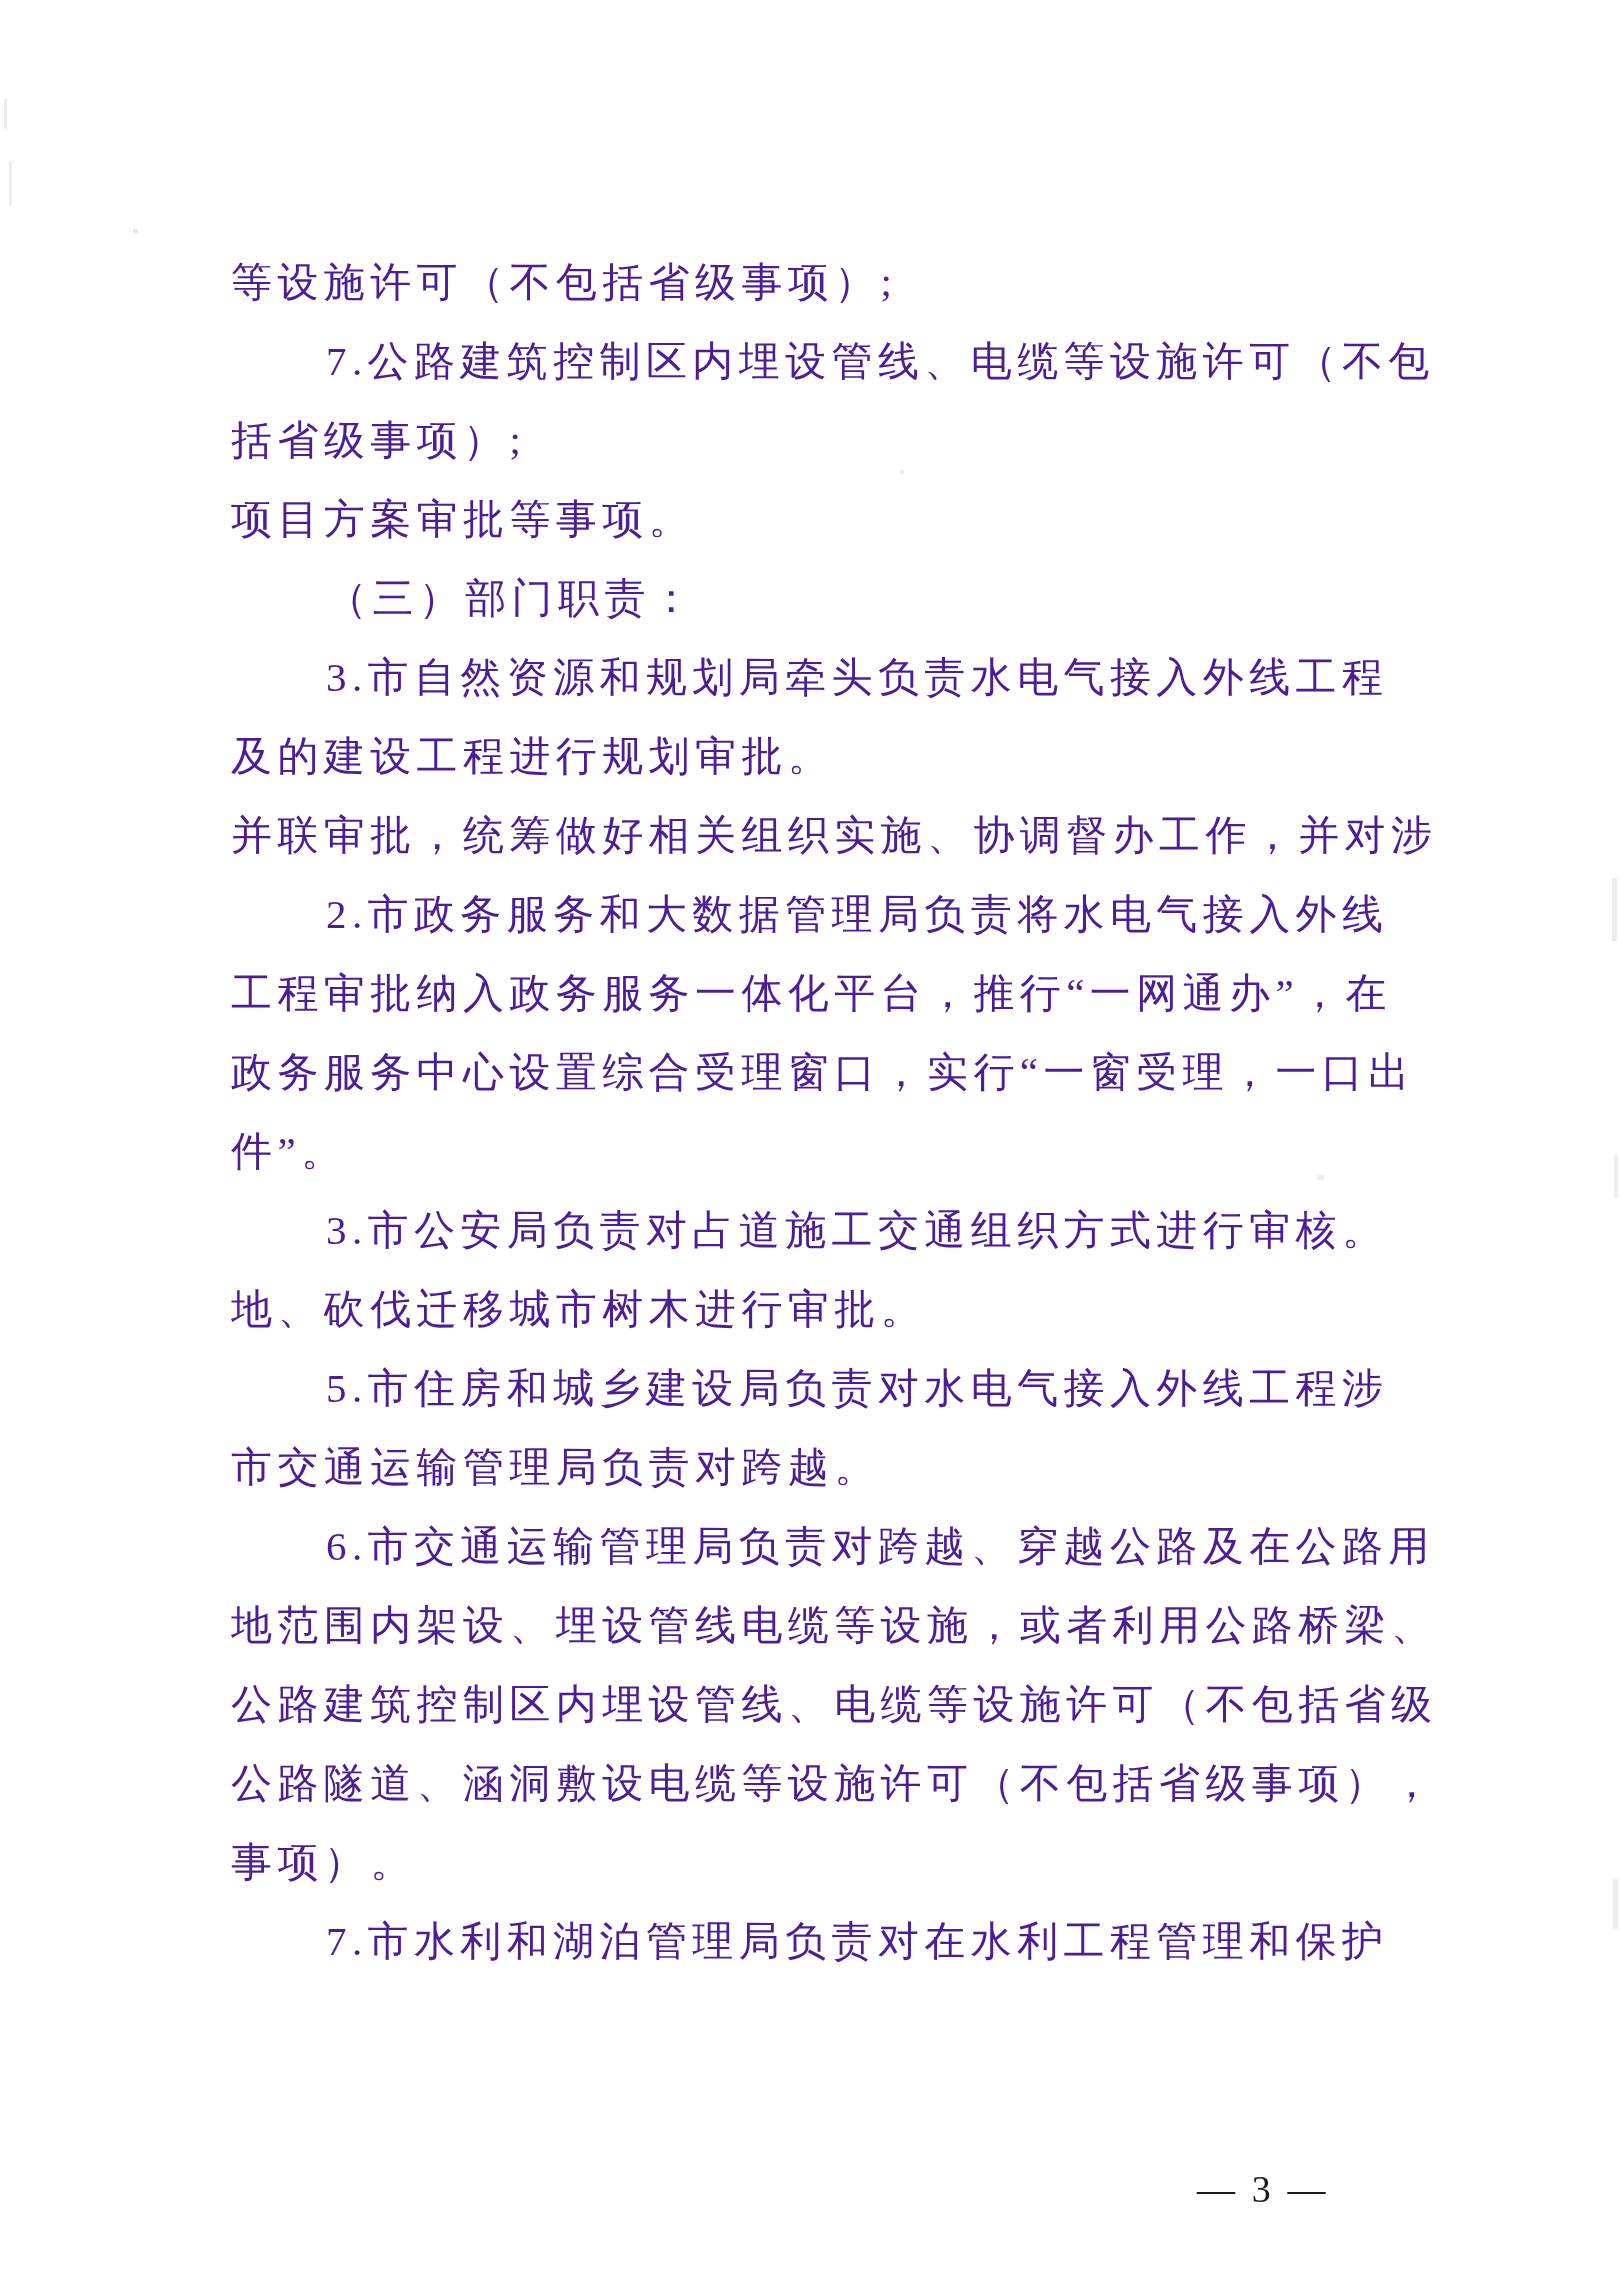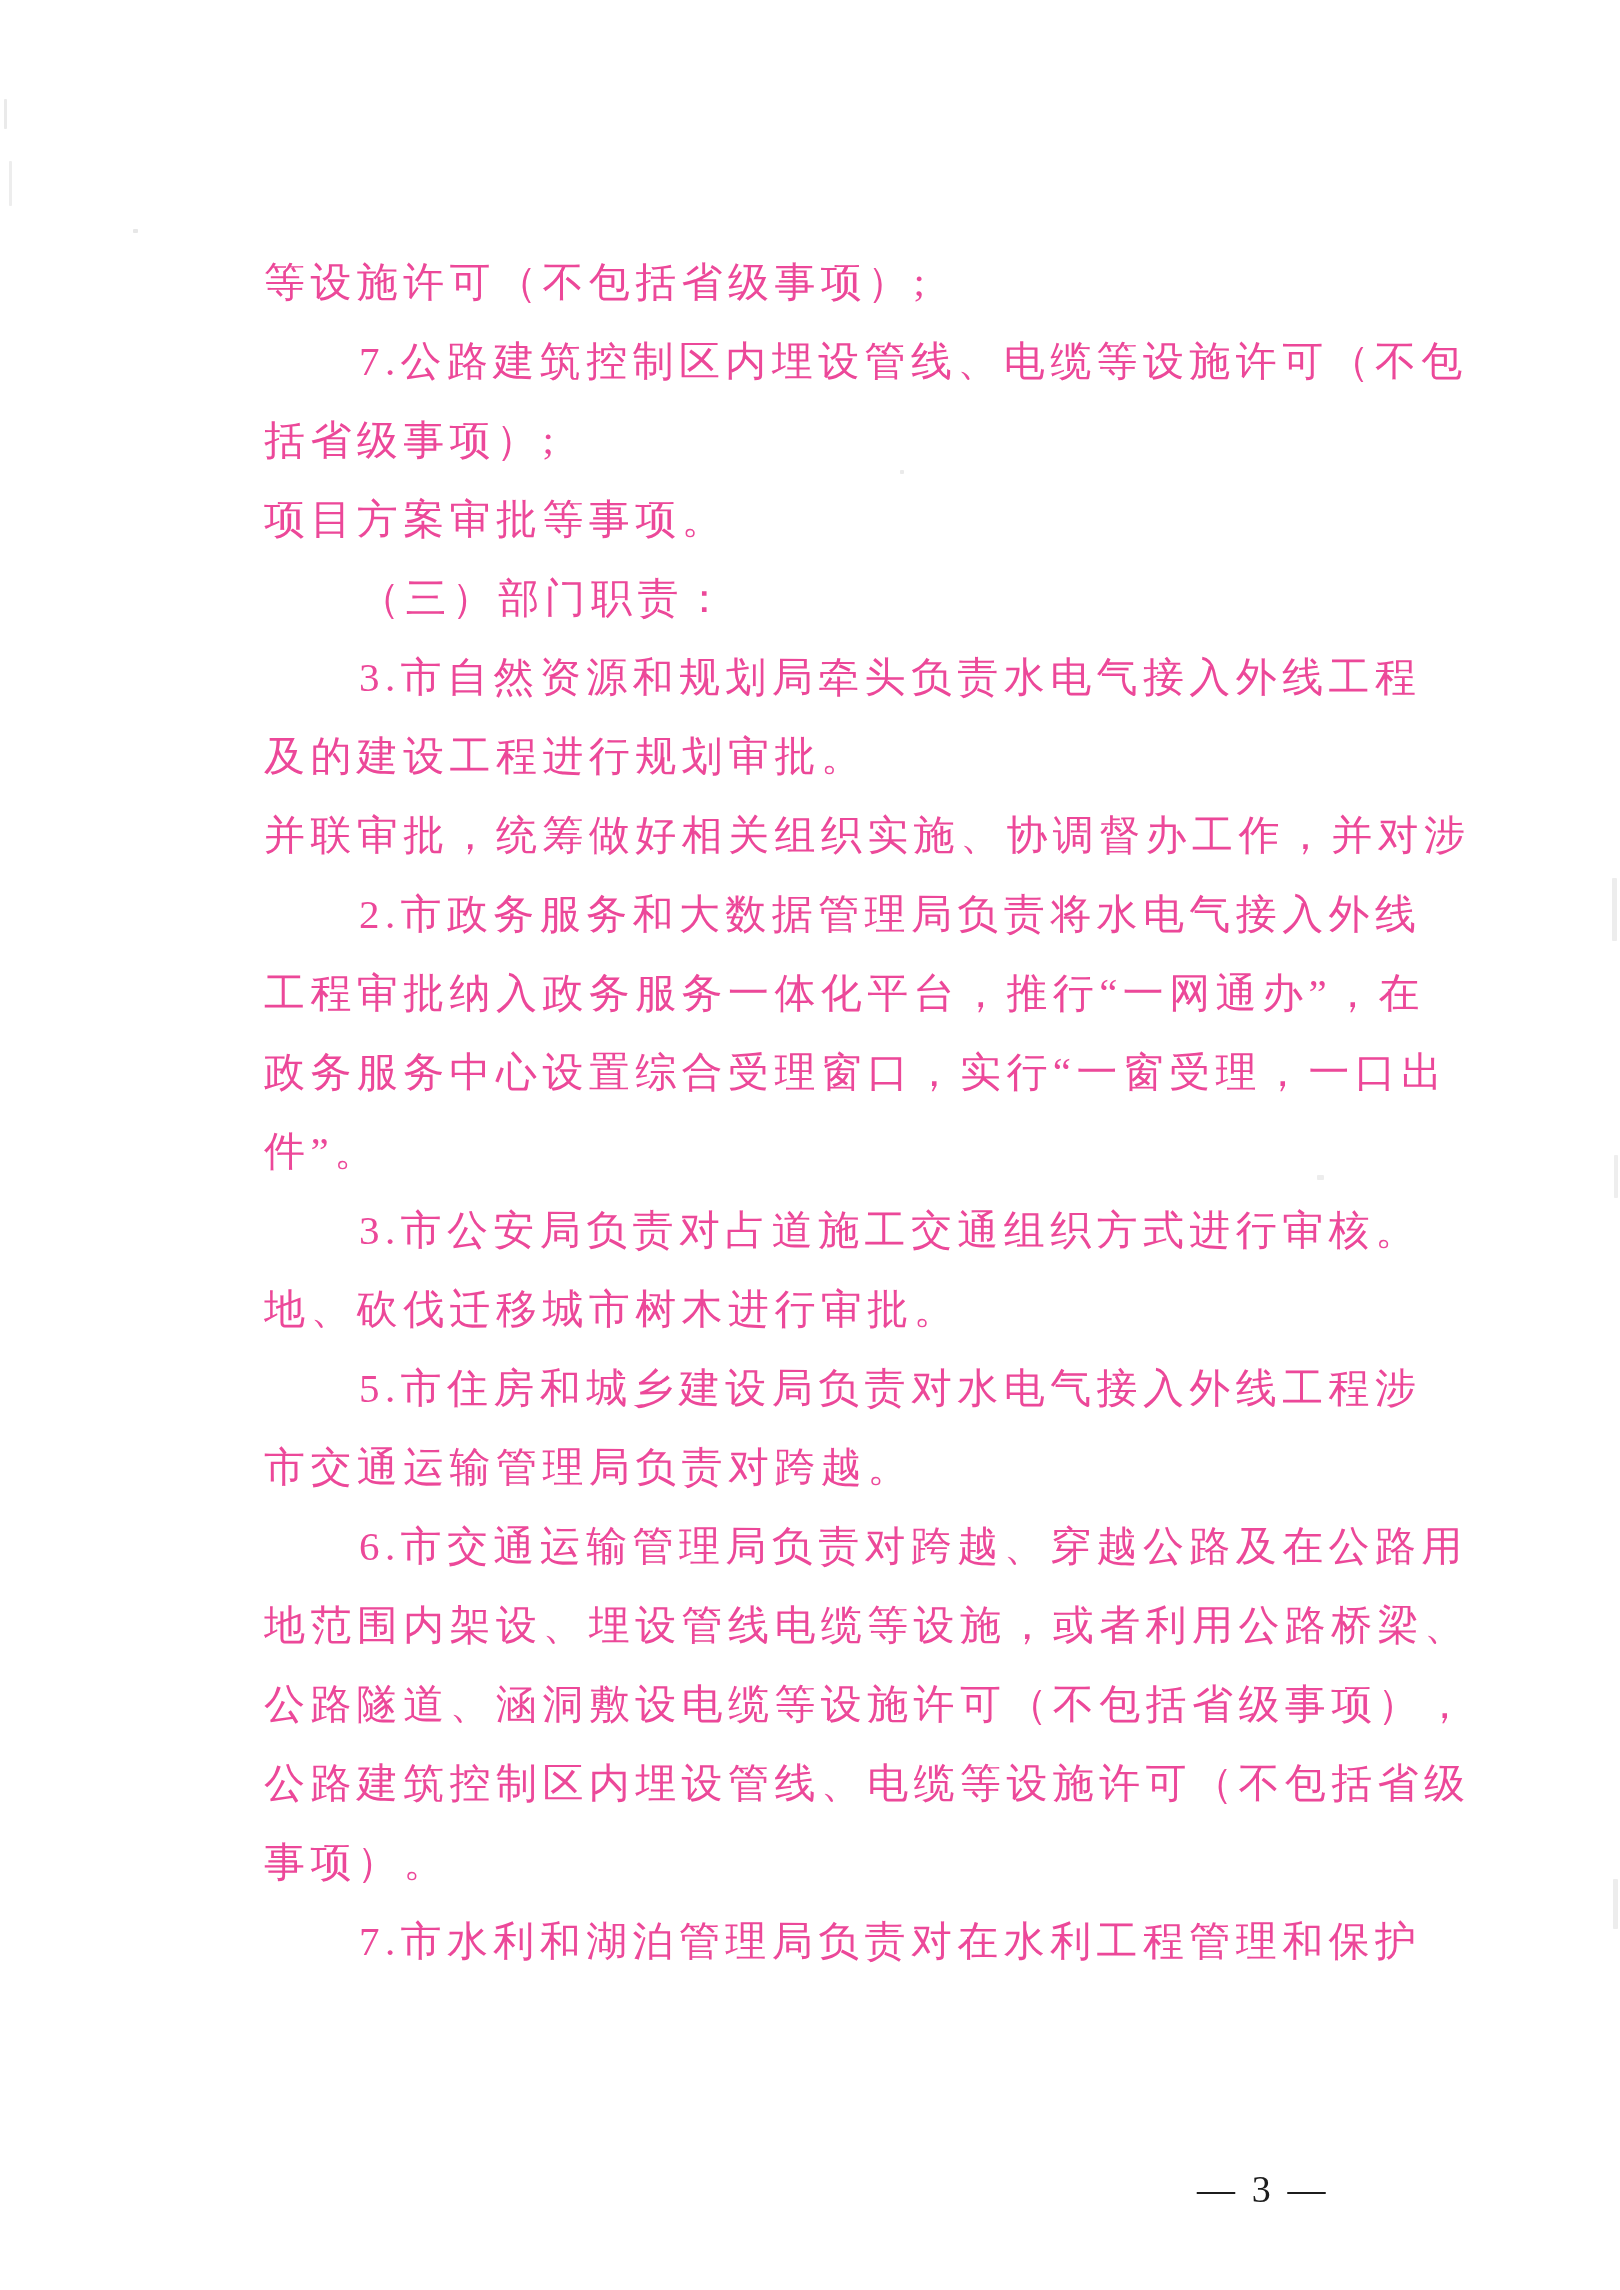--- a/index.html
+++ b/index.html
@@ -25,22 +25,21 @@
     left: 231px;
     top: 243px;
     width: 1200px;
   }
   .line {
     height: 79px;
     line-height: 79px;
     font-size: 41px;
     letter-spacing: 5.4px;
     white-space: nowrap;
-    color: #ec4899;
-    margin-left: 33px;
+    color: #4c1d95;
   }
   .line.indent {
     padding-left: 95px;
   }
   .page-number {
     position: absolute;
     left: 1197px;
     top: 2167px;
     height: 45px;
     line-height: 45px;
@@ -81,22 +80,22 @@
     <div class="line indent">2.市政务服务和大数据管理局负责将水电气接入外线</div>
     <div class="line">工程审批纳入政务服务一体化平台，推行“一网通办”，在</div>
     <div class="line">政务服务中心设置综合受理窗口，实行“一窗受理，一口出</div>
     <div class="line">件”。</div>
     <div class="line indent">3.市公安局负责对占道施工交通组织方式进行审核。</div>
     <div class="line">地、砍伐迁移城市树木进行审批。</div>
     <div class="line indent">5.市住房和城乡建设局负责对水电气接入外线工程涉</div>
     <div class="line">市交通运输管理局负责对跨越。</div>
     <div class="line indent">6.市交通运输管理局负责对跨越、穿越公路及在公路用</div>
     <div class="line">地范围内架设、埋设管线电缆等设施，或者利用公路桥梁、</div>
+    <div class="line">公路建筑控制区内埋设管线、电缆等设施许可（不包括省级</div>
     <div class="line">公路隧道、涵洞敷设电缆等设施许可（不包括省级事项），</div>
-    <div class="line">公路建筑控制区内埋设管线、电缆等设施许可（不包括省级</div>
     <div class="line">事项）。</div>
     <div class="line indent">7.市水利和湖泊管理局负责对在水利工程管理和保护</div>
   </div>
 
   <div class="page-number">— 3 —</div>
 
   <div class="noise n1"></div>
   <div class="noise n2"></div>
   <div class="noise n3"></div>
   <div class="noise n4"></div>

